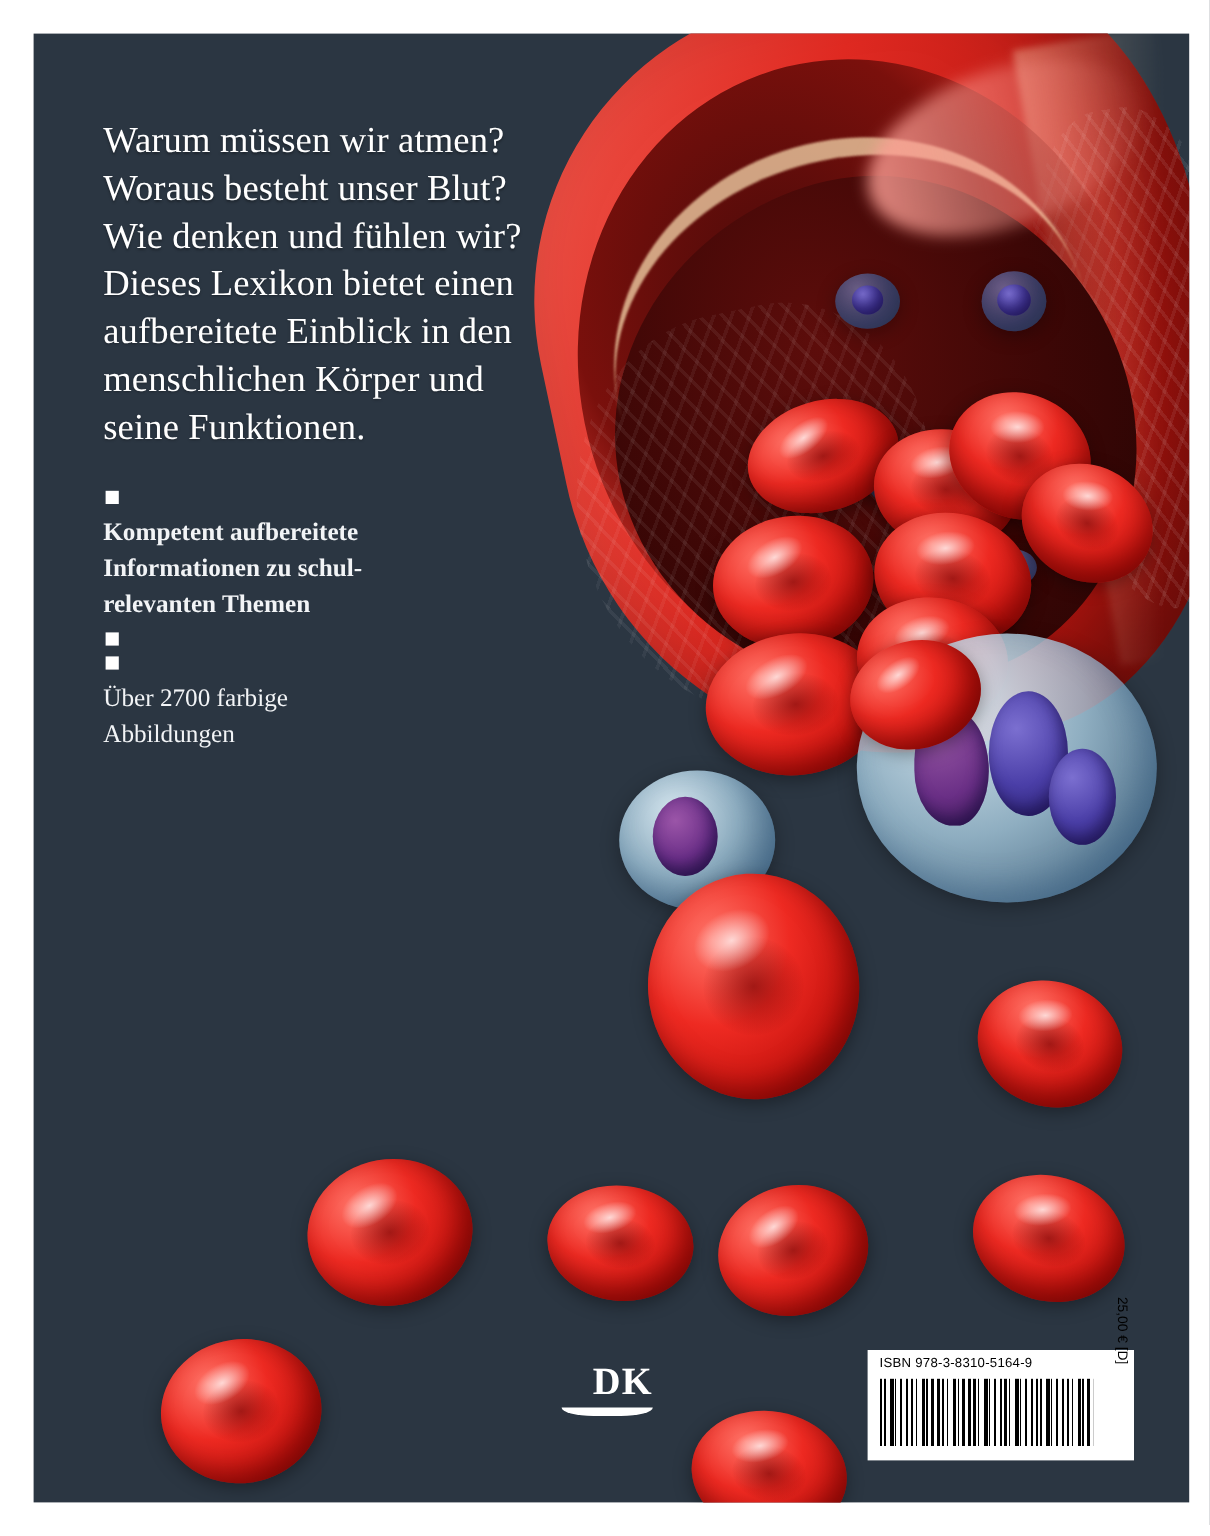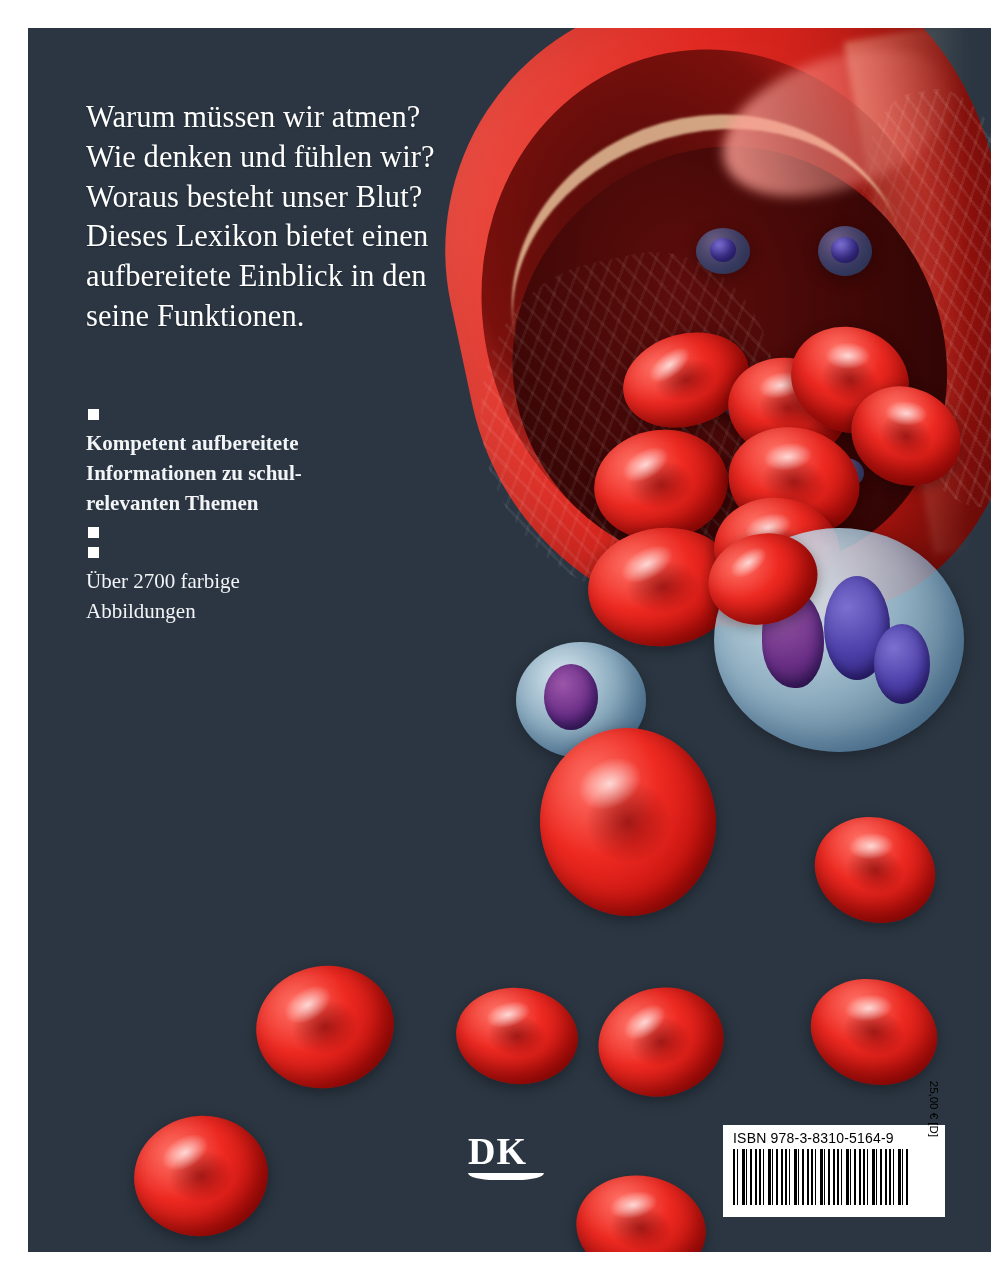--- a/index.html
+++ b/index.html
@@ -199,23 +199,23 @@
   
   .dk-logo {
     position: absolute;
     left: 440px;
     top: 1101px;
     width: 76px;
     height: 66px;
     color: #ffffff;
     font-family: "Liberation Serif", serif;
     font-weight: bold;
-    font-size: 38px;
+    font-size: 32px;
     letter-spacing: 1px;
-    text-align: left;
+    text-align: right;
   }
   .dk-logo .letters { line-height: 44px; }
   .dk-logo .bar {
     width: 76px;
     height: 7px;
     background: #ffffff;
     border-radius: 0 0 38px 38px / 0 0 10px 10px;
   }
 
   
@@ -225,21 +225,21 @@
     top: 1097px;
     width: 222px;
     height: 92px;
     background: #ffffff;
   }
   .isbn-text {
     position: absolute;
     left: 10px;
     top: 5px;
     font-family: "Liberation Sans", sans-serif;
-    font-size: 14px;
+    font-size: 11px;
     color: #000000;
     letter-spacing: .2px;
   }
   .bars {
     position: absolute;
     left: 10px;
     top: 24px;
     width: 178px;
     height: 56px;
     background: repeating-linear-gradient(
@@ -313,24 +313,25 @@
     <div class="rbc dimple" style="left:228px; top:938px; width:138px; height:122px; transform:rotate(-10deg);"></div>
     <div class="rbc dimple" style="left:428px; top:960px; width:122px; height:96px; transform:rotate(6deg);"></div>
     <div class="rbc dimple" style="left:570px; top:960px; width:126px; height:108px; transform:rotate(-14deg);"></div>
     <div class="rbc dimple" style="left:782px; top:952px; width:128px; height:104px; transform:rotate(16deg);"></div>
     <div class="rbc dimple" style="left:106px; top:1088px; width:134px; height:120px; transform:rotate(-8deg);"></div>
     <div class="rbc dimple" style="left:548px; top:1148px; width:130px; height:104px; transform:rotate(10deg);"></div>
   </div>
 
   <div class="headline">
     <div>Warum müssen wir atmen?</div>
+    <div>Woraus besteht unser Blut?</div>
     <div>Wie denken und fühlen wir?</div>
-    <div>Woraus besteht unser Blut?</div>
     <div>Dieses Lexikon bietet einen</div>
     <div>aufbereitete Einblick in den</div>
+    <div>menschlichen Körper und</div>
     <div>seine Funktionen.</div>
   </div>
 
   <div class="bullets">
     <div class="bullet-sep"></div>
     <p class="bullet-item" style="white-space:pre-line; margin:0;font-weight:bold;">Kompetent aufbereitete
 Informationen zu schul-
 relevanten Themen</p>
     <div class="bullet-sep"></div>
     <div class="bullet-sep"></div>

